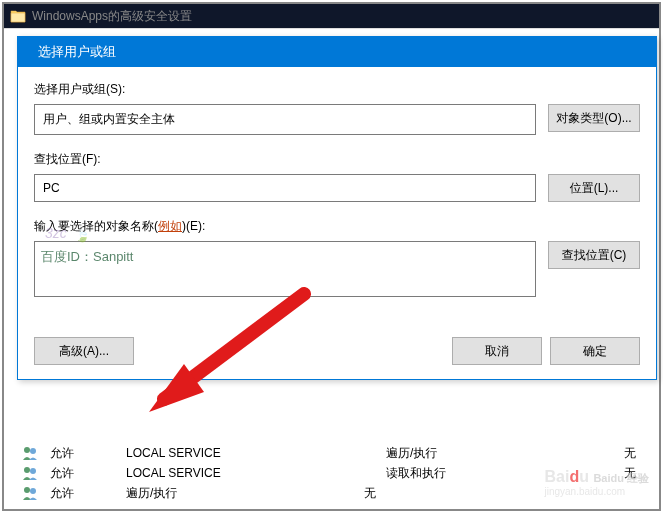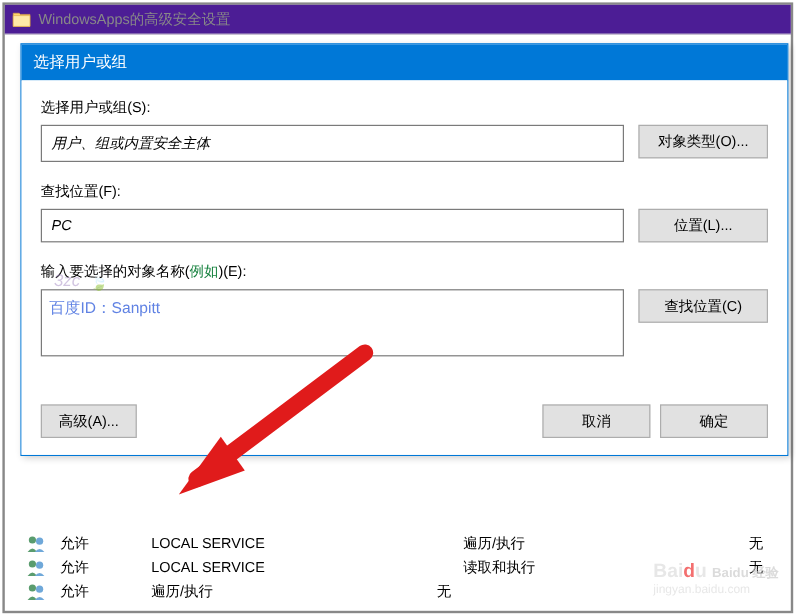--- a/index.html
+++ b/index.html
@@ -19,21 +19,21 @@
     .outer-border {
       border: 2px solid #888;
       width: 659px;
       height: 509px;
       margin: 2px;
       position: relative;
       background: #fff;
     }
     .parent-titlebar {
       height: 25px;
-      background: #4c1d95;
+      background: #0f172a;
       border-bottom: 1px solid #ddd;
       display: flex;
       align-items: center;
       padding: 0 6px;
       color: #888;
       font-size: 12px;
     }
     .folder-icon {
       margin-right: 6px;
       display: inline-flex;
@@ -46,21 +46,21 @@
       background: #fff;
       border: 1px solid #0078d7;
       box-shadow: 2px 2px 6px rgba(0,0,0,0.2);
     }
     .dialog-titlebar {
       background: #0078d7;
       color: #fff;
       height: 30px;
       display: flex;
       align-items: center;
-      padding: 0 10px;
+      padding: 0 20px;
       font-size: 13px;
     }
     .dialog-body {
       padding: 14px 16px 14px 16px;
       background: #fff;
     }
     .section-label {
       font-size: 12px;
       margin-bottom: 6px;
       color: #000;
@@ -73,21 +73,20 @@
     .field-box {
       flex: 1;
       border: 1px solid #7a7a7a;
       background: #fff;
       padding: 6px 8px;
       font-size: 12px;
       margin-right: 12px;
       min-height: 28px;
       display: flex;
       align-items: center;
-      font-style: italic;
     }
     .textarea-box {
       flex: 1;
       border: 1px solid #7a7a7a;
       background: #fff;
       padding: 6px 8px;
       font-size: 12px;
       margin-right: 12px;
       height: 56px;
       position: relative;
@@ -98,44 +97,45 @@
       background: #e1e1e1;
       border: 1px solid #adadad;
       font-size: 12px;
       cursor: pointer;
       display: flex;
       align-items: center;
       justify-content: center;
       font-family: inherit;
     }
     .btn-wide {
-      width: 108px;
+      width: 92px;
     }
     .link {
-      color: #15803d;
+      color: #c2410c;
+      text-decoration: underline;
       cursor: pointer;
     }
     .bottom-buttons {
       display: flex;
       justify-content: space-between;
       margin-top: 40px;
     }
     .bottom-right {
       display: flex;
       gap: 8px;
     }
     .btn-advanced {
-      width: 80px;
+      width: 100px;
     }
     .btn-ok, .btn-cancel {
       width: 90px;
     }
     .watermark {
       position: absolute;
-      color: #1d4ed8;
+      color: #14532d;
       font-size: 13px;
       opacity: 0.7;
       pointer-events: none;
     }
     .watermark-img {
       position: absolute;
       opacity: 0.5;
       font-size: 22px;
       color: #8b5cf6;
       pointer-events: none;

